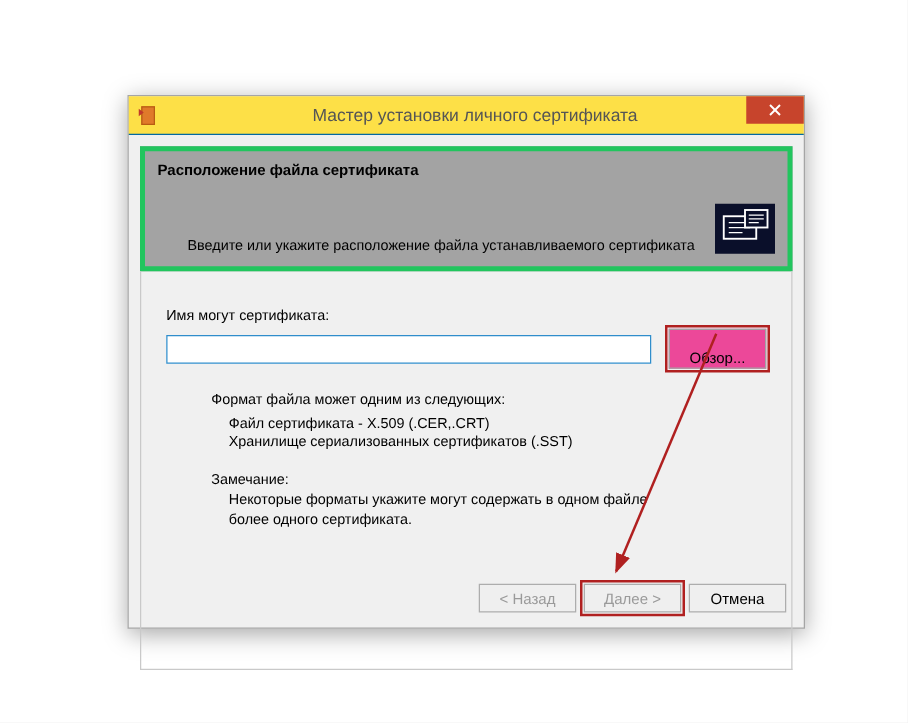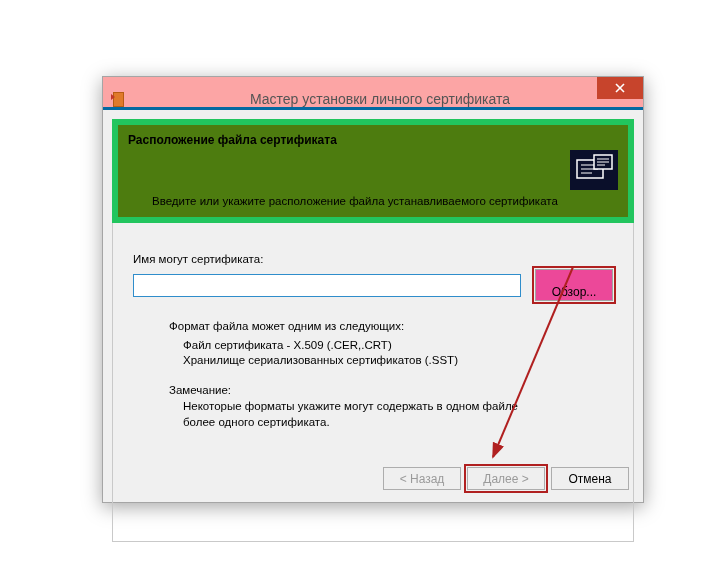--- a/index.html
+++ b/index.html
@@ -17,25 +17,25 @@
     left: 102px;
     top: 76px;
     width: 540px;
     height: 425px;
     background: #f0f0f0;
     border: 1px solid #a5a5a5;
     box-shadow: 0 4px 18px rgba(0,0,0,0.35);
   }
   .titlebar {
     height: 30px;
-    background: #fca5a5;
-    display: flex;
-    align-items: flex-end;
-    position: relative;
-    border-bottom: 3px solid #0369a1;
+    background: #fde047;
+    display: flex;
+    align-items: center;
+    position: relative;
+    border-bottom: 1px solid #0369a1;
   }
   .titlebar .app-icon {
     width: 16px; height: 16px;
     margin-left: 8px;
     display: inline-block;
     position: relative;
   }
   .titlebar .app-icon::before {
     content: "";
     position: absolute; left: 2px; top: 1px;
@@ -68,25 +68,25 @@
     justify-content: center;
     position: absolute;
     right: 0; top: 0;
     font-size: 13px;
     cursor: pointer;
   }
   .close-btn svg { width:10px; height:10px; stroke:#fff; stroke-width:1.6; }
 
   .header-panel {
     margin: 9px 9px 0 9px;
-    border: 6px solid #22c55e;
-    background: #4d7c0f;
+    border: 4px solid #22c55e;
+    background: #a3a3a3;
     padding: 8px 10px 10px 10px;
     display: flex;
-    align-items: center;
+    align-items: flex-end;
   }
   .header-text { flex: 1; }
   .header-title {
     font-weight: bold;
     font-size: 12px;
     color: #000;
     margin-bottom: 3px;
   }
   .header-subtitle {
     font-size: 11.5px;

